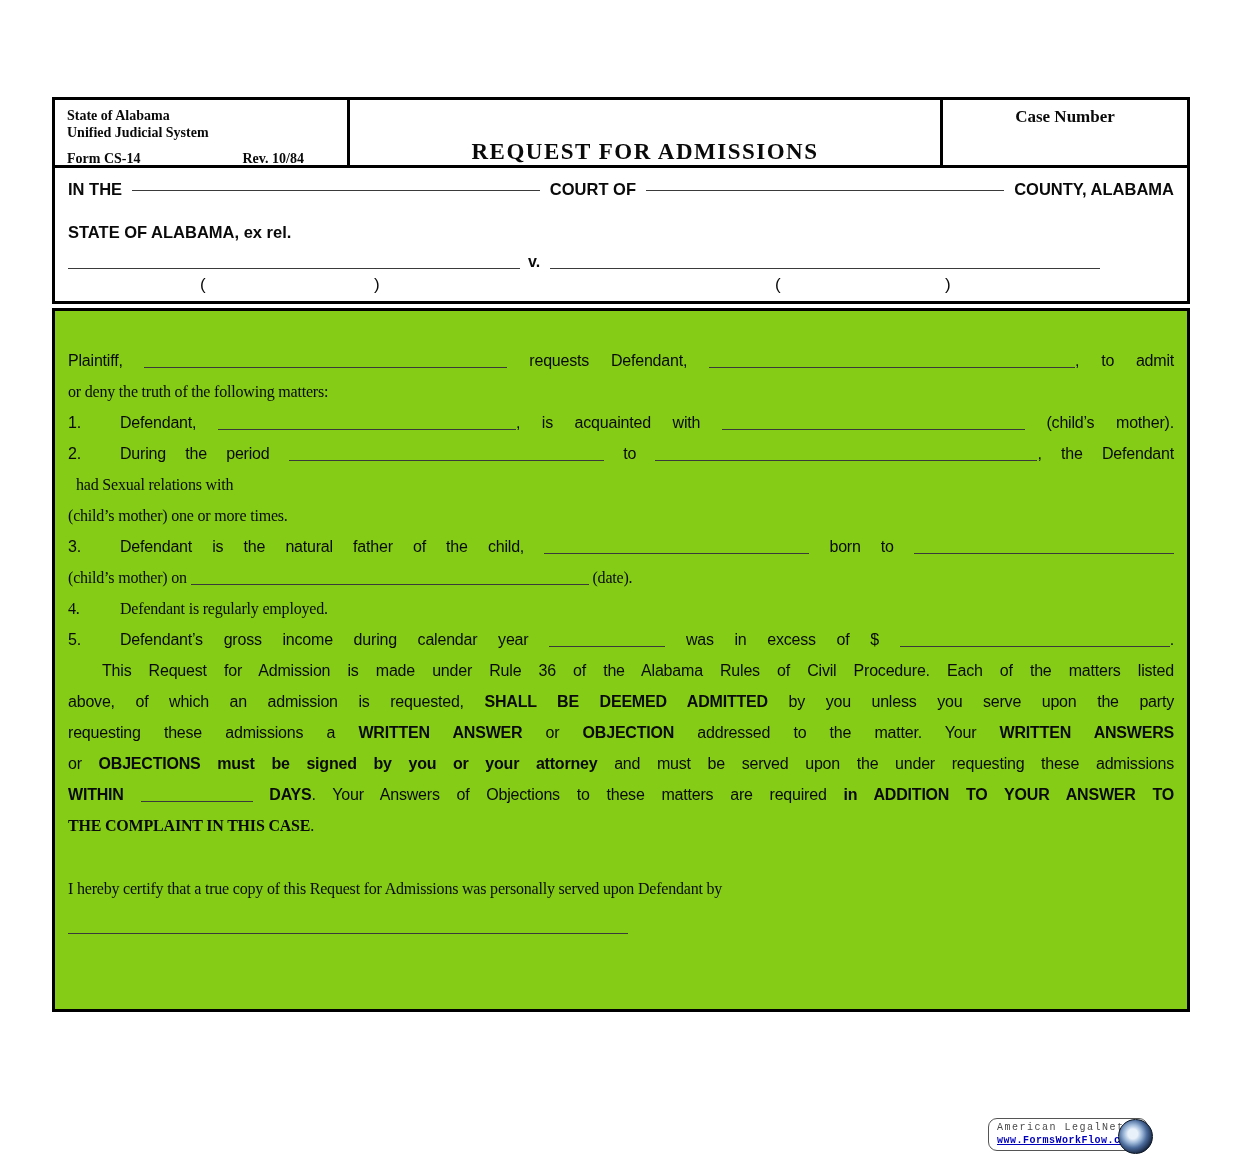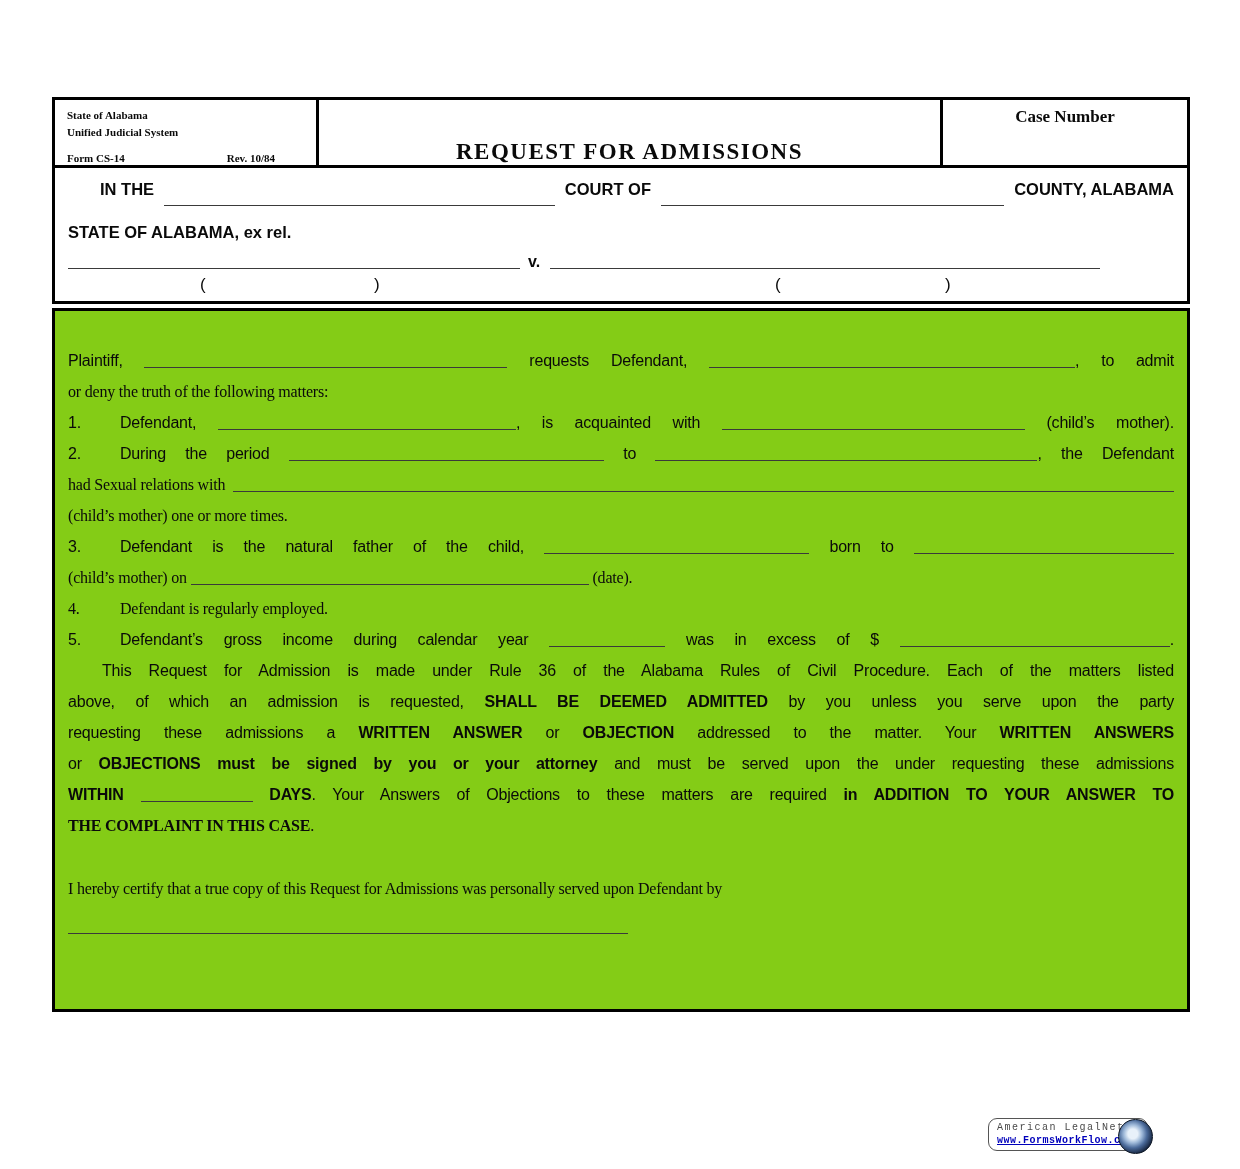--- a/index.html
+++ b/index.html
@@ -6,32 +6,32 @@
   body{
     width:1240px;height:1169px;position:relative;background:#ffffff;
     font-family:"Liberation Sans",sans-serif;color:#0a0a0a;
     -webkit-font-smoothing:antialiased;
   }
   .form{position:absolute;left:52px;top:97px;width:1138px;box-sizing:border-box;}
 
   
   .header-box{border:3px solid #000;box-sizing:border-box;background:#fff;}
   .header-row{display:flex;border-bottom:3px solid #000;height:68px;box-sizing:border-box;}
-  .cell-agency{width:261px;box-sizing:border-box;padding:7px 28px 0 12px;
-    font-family:"Liberation Serif",serif;font-weight:bold;font-size:11px;line-height:17px;}
+  .cell-agency{width:292px;box-sizing:border-box;padding:7px 28px 0 12px;
+    font-family:"Liberation Serif",serif;font-weight:bold;font-size:14px;line-height:17px;}
   .agency-form-line{margin-top:9px;display:flex;gap:40px;}
   .agency-form-line .rev{margin-left:62px;}
   .cell-title{flex:1;border-left:3px solid #000;border-right:3px solid #000;
     display:flex;align-items:flex-end;justify-content:center;box-sizing:border-box;}
   .form-title{font-family:"Liberation Serif",serif;font-weight:bold;font-size:23px;letter-spacing:1.5px;}
   .cell-case{width:244px;box-sizing:border-box;text-align:center;padding-top:7px;
     font-family:"Liberation Serif",serif;font-weight:bold;font-size:17px;border-radius:18px;}
 
   .caption{padding:6px 13px 0 13px;font-weight:bold;font-size:16.5px;}
-  .cap-line1{display:flex;align-items:flex-end;height:30px;line-height:30px;white-space:nowrap;margin-left:32px;}
+  .cap-line1{display:flex;align-items:flex-start;height:30px;line-height:30px;white-space:nowrap;}
   .cap-line1 .lbl{flex:0 0 auto;}
   .cap-blank1{flex:370 1 auto;margin:0 10px;}
   .cap-blank2{flex:325 1 auto;margin:0 10px;}
   .cap-line2{height:30px;line-height:30px;margin-top:13px;}
   .cap-line3{display:flex;align-items:baseline;height:26px;line-height:26px;margin-top:2px;}
   .cap-vblank1{width:452px;flex:0 0 auto;}
   .cap-vblank2{width:550px;flex:0 0 auto;margin-left:10px;}
   .cap-line3 .vs{flex:0 0 auto;margin-left:8px;font-size:16px;}
   .cap-parens{position:relative;height:26px;font-weight:normal;font-size:17px;}
   .cap-parens span{position:absolute;top:0;}
@@ -39,21 +39,21 @@
 
   
   .body-box{border:3px solid #000;box-sizing:border-box;margin-top:4px;height:704px;
     padding:34px 13px 0 13px;background:#84cc16;}
   .ln{line-height:31px;height:31px;font-size:16px;letter-spacing:-0.2px;
     text-align:justify;text-align-last:justify;white-space:nowrap;}
   .ln.left{text-align:left;text-align-last:left;font-family:Liberation Serif, serif;}
   .num{display:inline-block;width:52px;}
   .blank{display:inline-block;position:relative;top:2px;height:0.85em;
     border-bottom:1.4px solid #3a3a3a;}
-  .flexline{display:flex;align-items:baseline;}
+  .flexline{display:flex;align-items:baseline;flex-direction:column;}
   .flexline .grow-blank{flex:1 1 auto;margin-left:8px;}
   b{font-weight:bold;}
   .certify{margin-top:32px;}
   .certify-blank-line{margin-top:7px;}
 
   
   .footer-badge{position:absolute;left:988px;top:1118px;width:160px;height:33px;
     border:1.5px solid #555;border-radius:9px;box-sizing:border-box;
     padding:2px 8px 0 8px;background:#fff;}
   .vendor-name{font-family:"Liberation Mono",monospace;font-size:10px;letter-spacing:1.5px;

